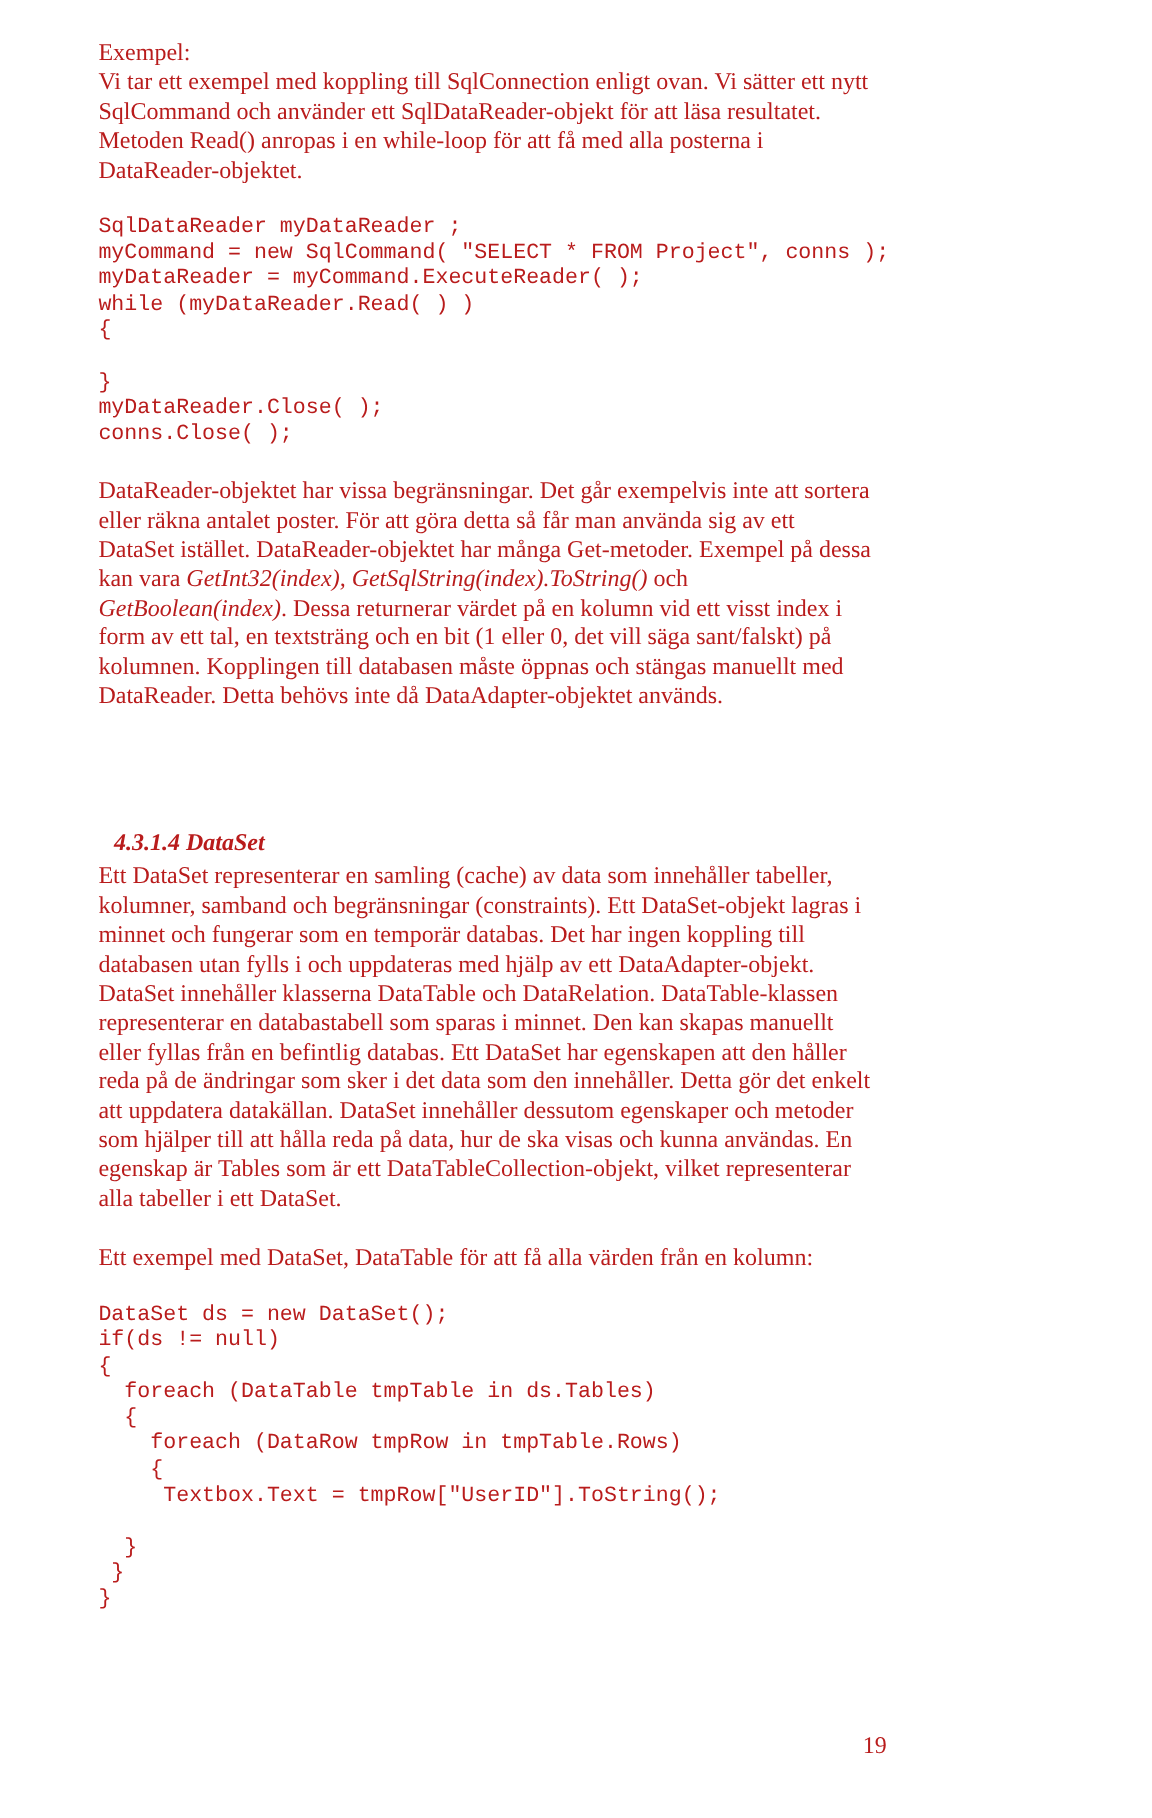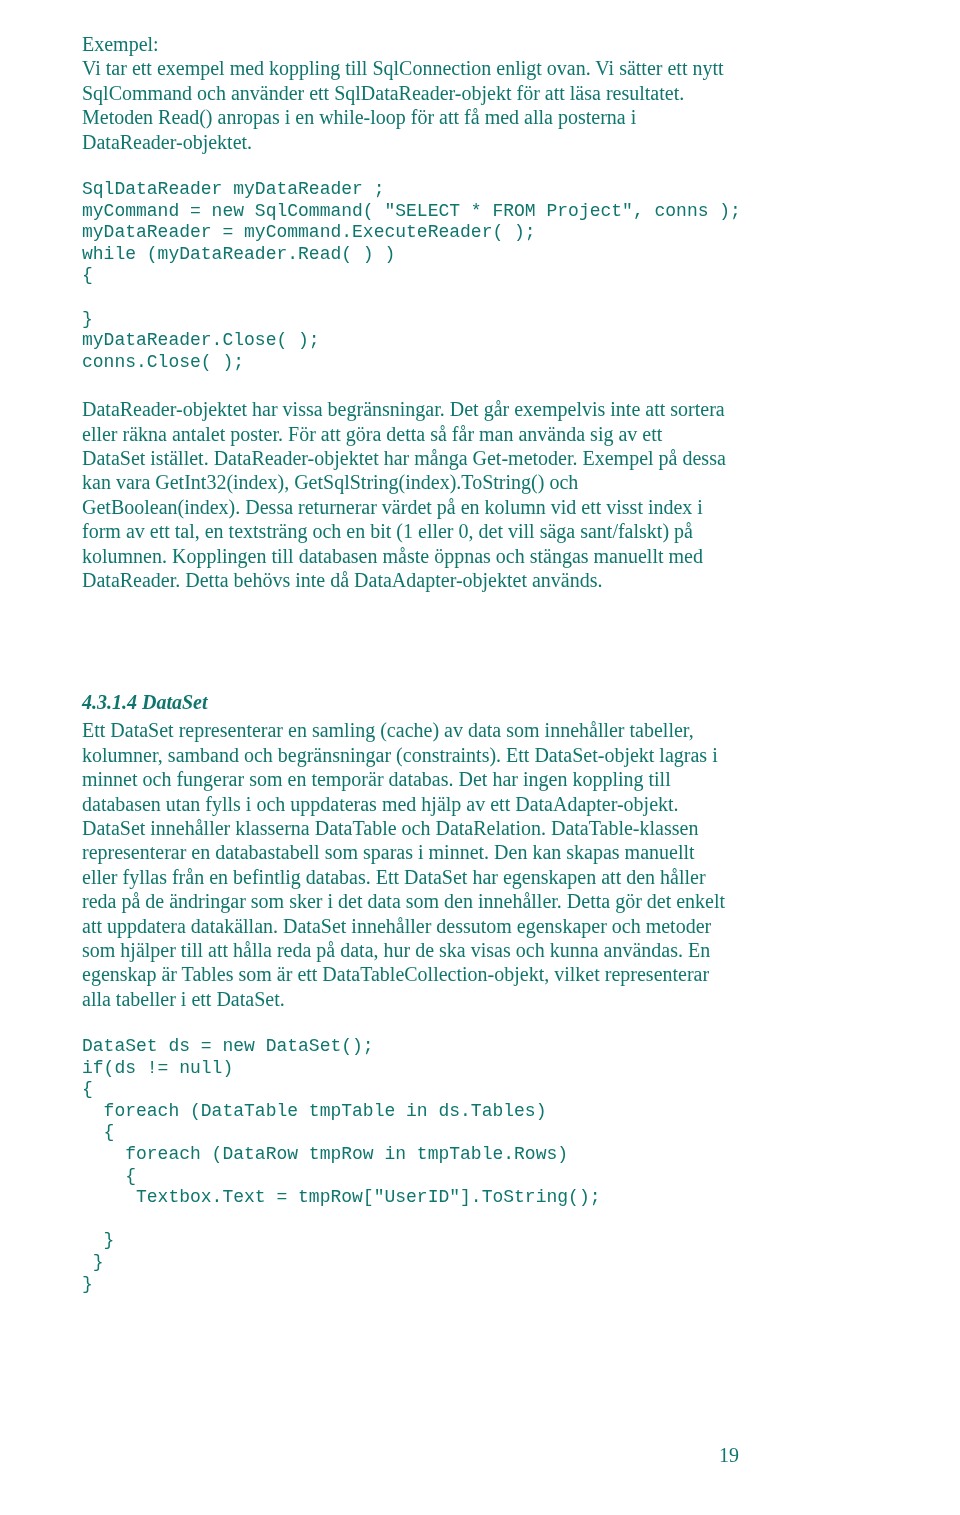--- a/index.html
+++ b/index.html
@@ -7,21 +7,21 @@
     margin: 0;
     padding: 0;
     background: #fff;
   }
   .page {
     width: 821px;
     height: 1515px;
     position: relative;
     background: #fff;
     font-family: "Times New Roman", Times, serif;
-    color: #0f766e;
+    color: #b91c1c;
     box-sizing: border-box;
     padding: 32px 82px 0 82px;
   }
   .body-text {
     font-size: 20px;
     line-height: 1.22;
     margin: 0 0 0 0;
   }
   .para {
     margin: 0 12px 25px 0;
@@ -31,23 +31,23 @@
     font-size: 18px;
     line-height: 1.2;
     white-space: pre;
     margin: 0 0 24px 0;
   }
   .section-head {
     font-family: "Times New Roman", Times, serif;
     font-weight: bold;
     font-style: italic;
     font-size: 20px;
-    margin: 50px 0 4px 0;
+    margin: 50px 0 4px 13px;
   }
-  .ital { }
+  .ital { font-style: italic; }
   .page-num {
     position: absolute;
     bottom: 48px;
     right: 82px;
     font-size: 20px;
     font-family: "Times New Roman", Times, serif;
     text-align: center;
   }
   .gap { height: 24px; }
 </style>
@@ -72,20 +72,21 @@
   <p class="body-text para">
     <span>DataReader-objektet har vissa begränsningar. Det går exempelvis inte att sortera eller räkna antalet poster. För att göra detta så får man använda sig av ett DataSet istället. DataReader-objektet har många Get-metoder. Exempel på dessa kan vara </span><span class="ital">GetInt32(index), GetSqlString(index).ToString()</span><span> och </span><span class="ital">GetBoolean(index)</span><span>. Dessa returnerar värdet på en kolumn vid ett visst index i form av ett tal, en textsträng och en bit (1 eller 0, det vill säga sant/falskt) på kolumnen. Kopplingen till databasen måste öppnas och stängas manuellt med DataReader. Detta behövs inte då DataAdapter-objektet används.</span>
   </p>
 
   <div class="gap"></div>
 
   <h3 class="section-head">4.3.1.4   DataSet</h3>
 
   <p class="body-text para">Ett DataSet representerar en samling (cache) av data som innehåller tabeller, kolumner, samband och begränsningar (constraints). Ett DataSet-objekt lagras i minnet och fungerar som en temporär databas. Det har ingen koppling till databasen utan fylls i och uppdateras med hjälp av ett DataAdapter-objekt. DataSet innehåller klasserna DataTable och DataRelation. DataTable-klassen representerar en databastabell som sparas i minnet. Den kan skapas manuellt eller fyllas från en befintlig databas. Ett DataSet har egenskapen att den håller reda på de ändringar som sker i det data som den innehåller. Detta gör det enkelt att uppdatera datakällan. DataSet innehåller dessutom egenskaper och metoder som hjälper till att hålla reda på data, hur de ska visas och kunna användas. En egenskap är Tables som är ett DataTableCollection-objekt, vilket representerar alla tabeller i ett DataSet.</p>
 
+  <p class="body-text para">Ett exempel med DataSet, DataTable för att få alla värden från en kolumn:</p>
 
   <div class="code">DataSet ds = new DataSet();
 if(ds != null)
 {
   foreach (DataTable tmpTable in ds.Tables)
   {
     foreach (DataRow tmpRow in tmpTable.Rows)
     {
      Textbox.Text = tmpRow["UserID"].ToString();
 

